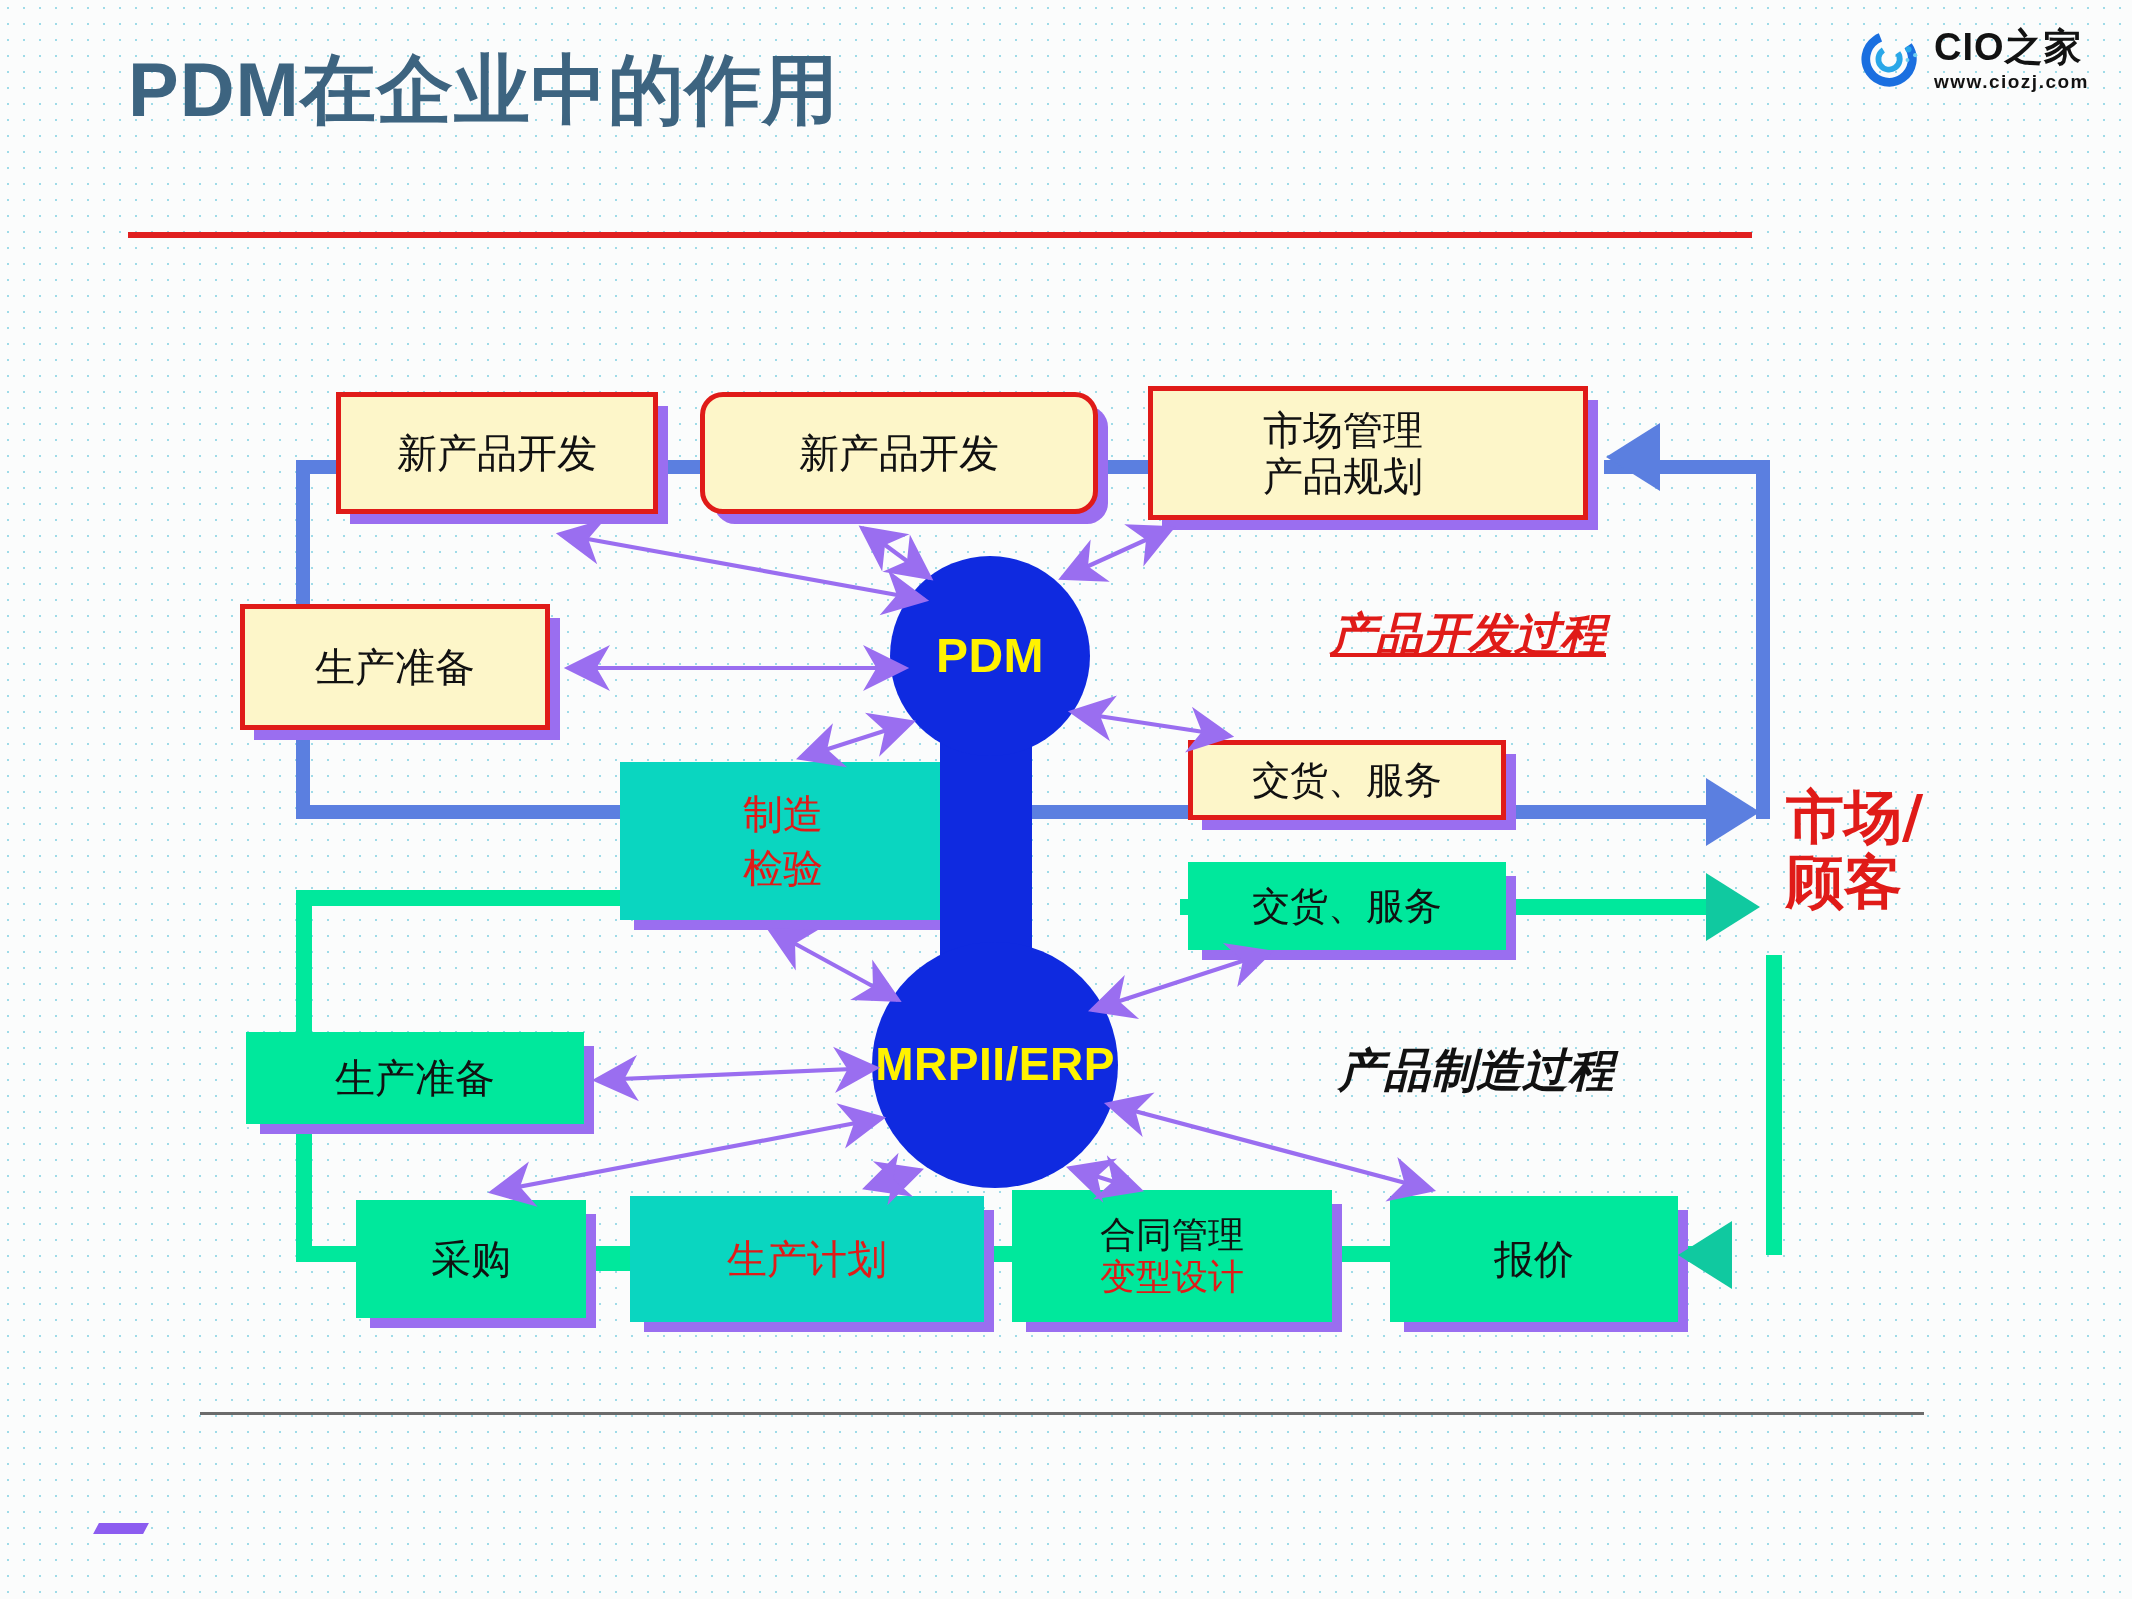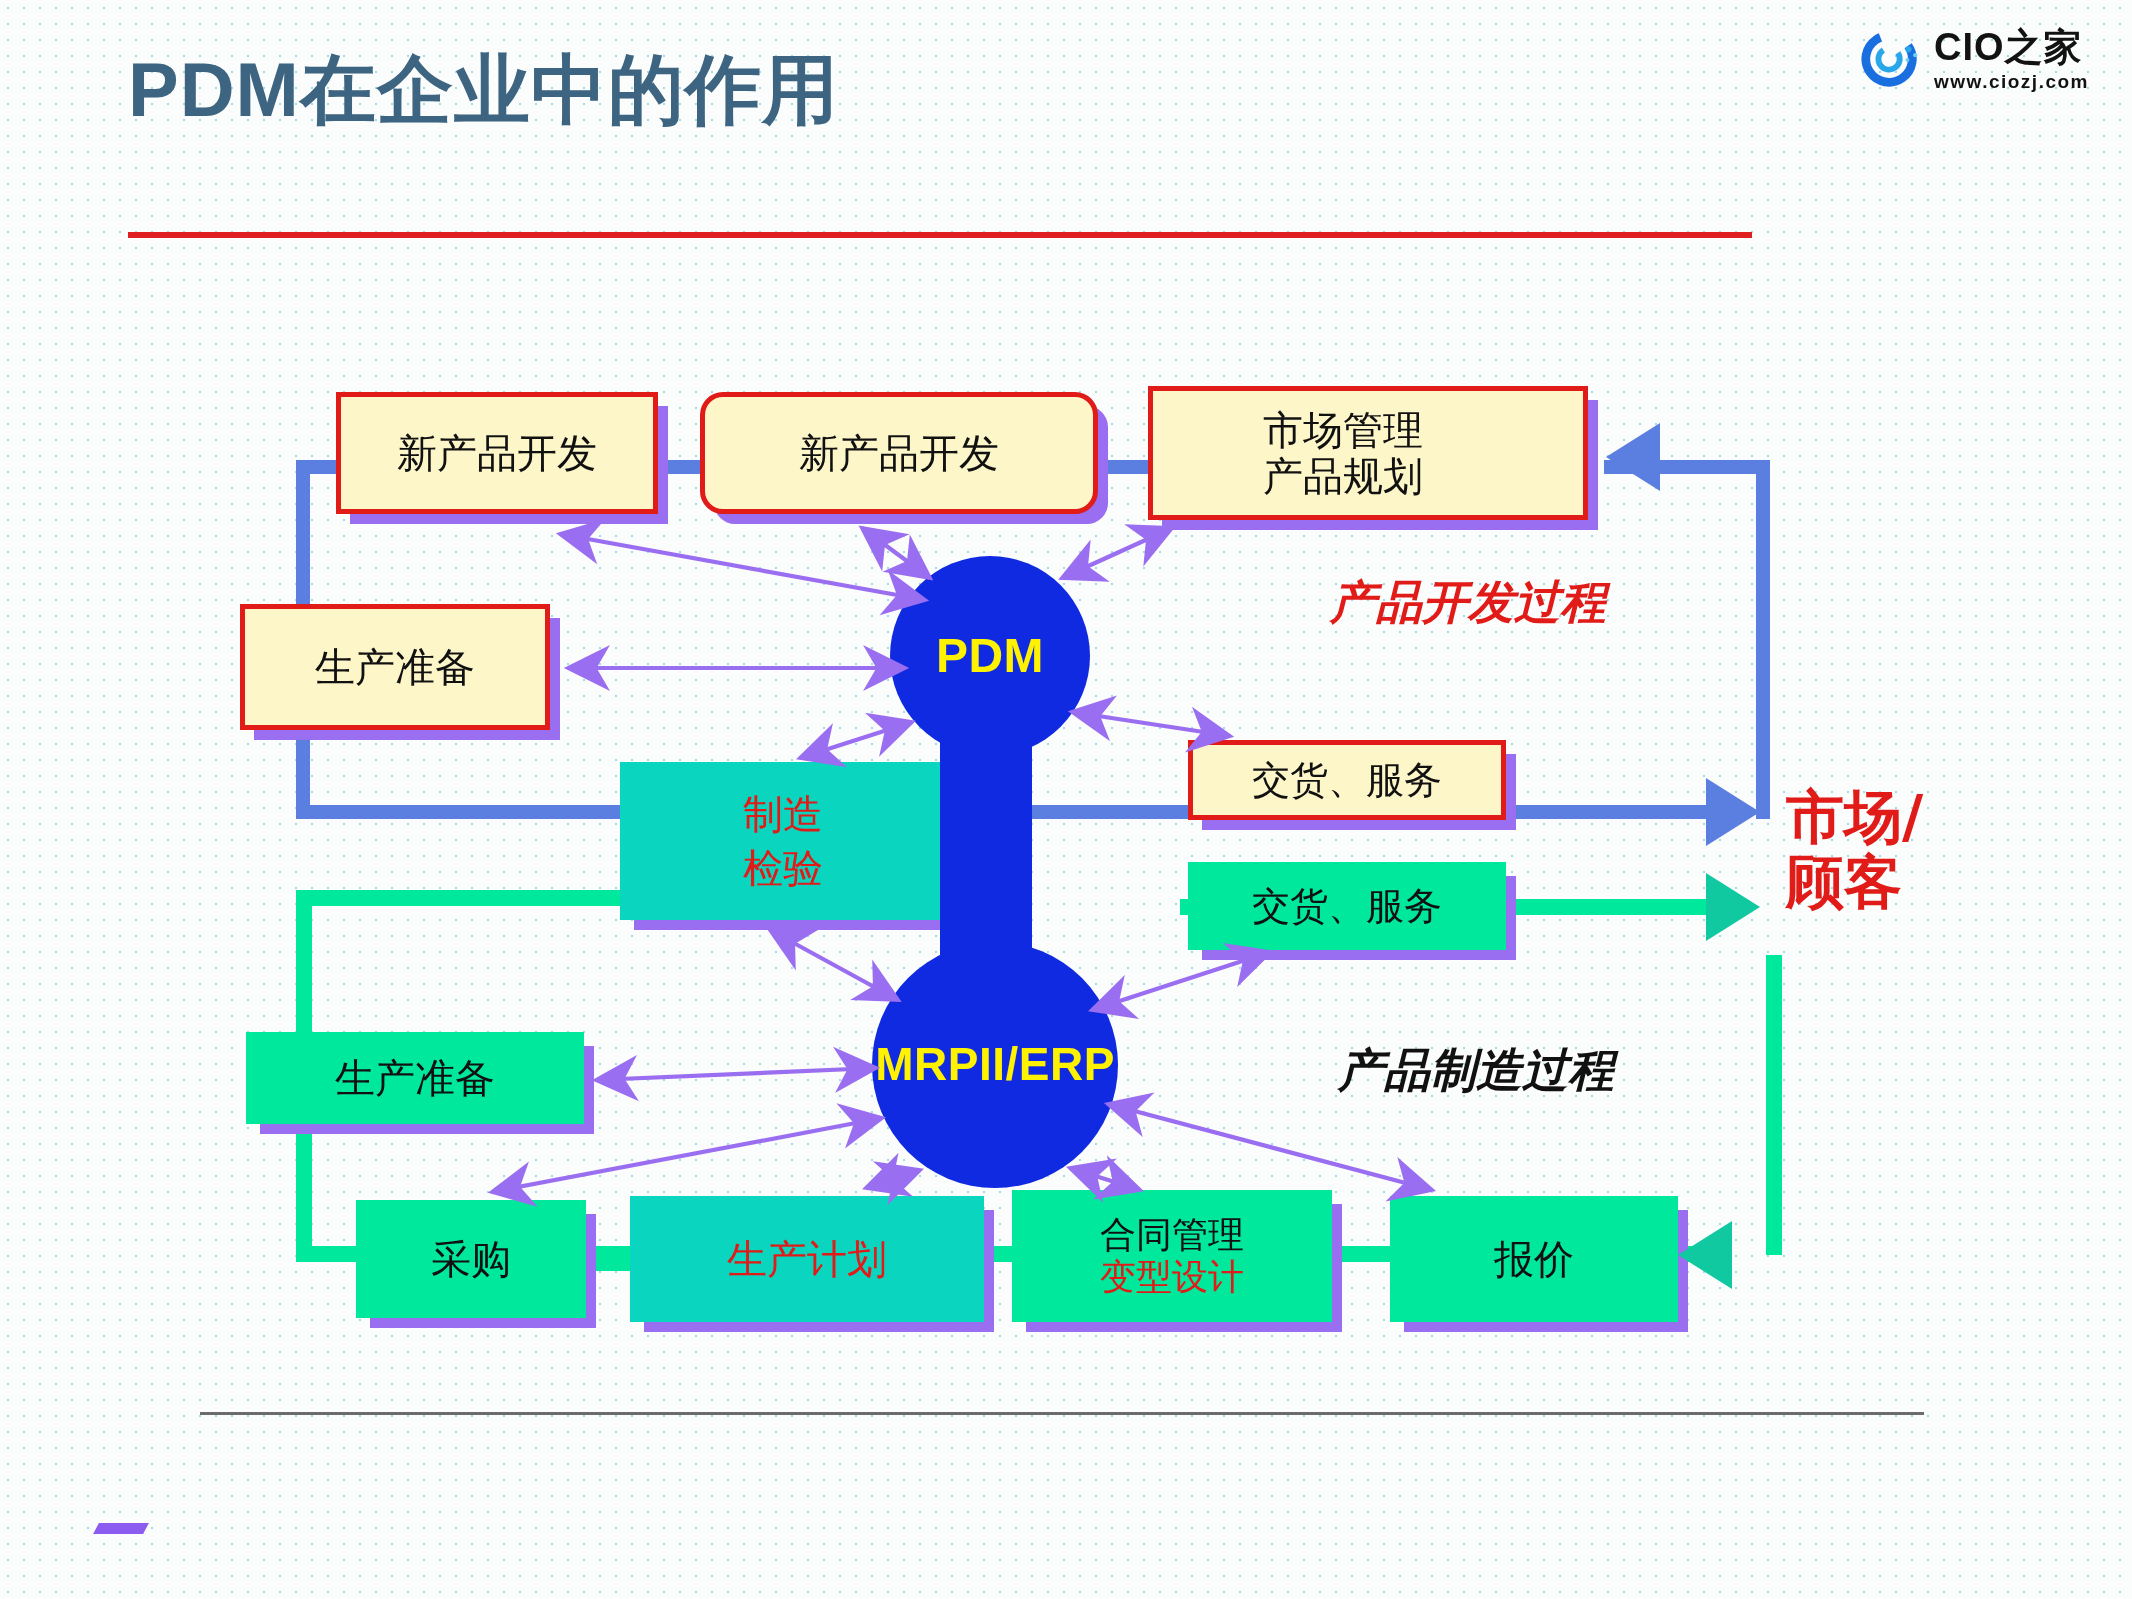--- a/index.html
+++ b/index.html
@@ -187,21 +187,21 @@
   <span>合同管理</span>
   <span class="red-txt">变型设计</span>
 </div>
 
 <div class="box box-green" style="left:1390px;top:1196px;width:288px;height:126px;">
   <span>报价</span>
 </div>
 
 <div class="tri tri-left-green abs" style="left:1678px;top:1221px;"></div>
 
-<div class="label abs" id="label-dev-process" style="left:1330px;top:572px;">产品开发过程</div>
+<div class="label abs" id="label-dev-process" style="left:1330px;top:604px;text-decoration:underline;">产品开发过程</div>
 
 <div class="label abs" id="label-mfg-process" style="left:1338px;top:1040px;">产品制造过程</div>
 
 <div id="label-market-customer" class="abs" style="left:1786px;top:785px;">
   <div>市场/</div>
   <div>顾客</div>
 </div>
 
 <svg id="arrows">
   <defs>

